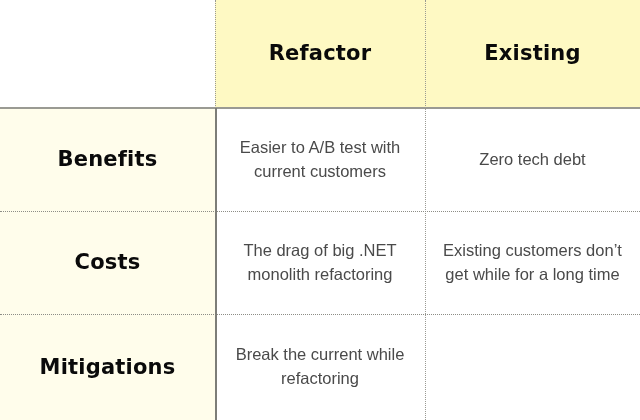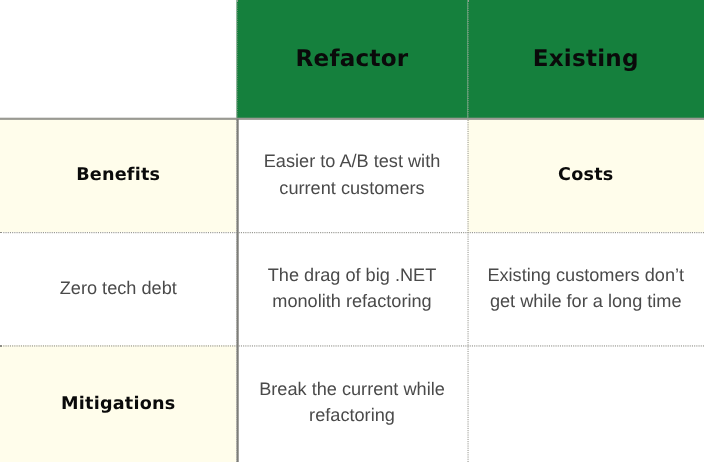--- a/index.html
+++ b/index.html
@@ -40,39 +40,39 @@
     text-align: center;
     box-sizing: border-box;
     padding: 4px 12px;
   }
 
   
   .corner-cell {
     background: #ffffff;
   }
   .header-cell {
-    background: #15803d;
+    background: #fef9c3;
   }
   .header-label {
     font-family: "DejaVu Sans", sans-serif;
     font-weight: 700;
     font-size: 21px;
     letter-spacing: 0.2px;
     color: #0a0a0a;
     line-height: 1.1;
   }
 
   
   .label-cell {
     background: #fffdeb;
   }
   .row-label {
     font-family: "DejaVu Sans", sans-serif;
     font-weight: 700;
-    font-size: 16px;
+    font-size: 21px;
     letter-spacing: 0.2px;
     color: #0a0a0a;
     line-height: 1.15;
   }
 
   
   .body-cell {
     background: #ffffff;
   }
   .cell-text {
@@ -130,26 +130,26 @@
     <div class="cell header-cell">
       <span class="header-label">Existing</span>
     </div>
 
     <div class="cell label-cell">
       <span class="row-label">Benefits</span>
     </div>
     <div class="cell body-cell">
       <span class="cell-text">Easier to A/B test with current customers</span>
     </div>
+    <div class="cell body-cell">
+      <span class="cell-text">Zero tech debt</span>
+    </div>
+
     <div class="cell label-cell">
       <span class="row-label">Costs</span>
-    </div>
-
-    <div class="cell body-cell">
-      <span class="cell-text">Zero tech debt</span>
     </div>
     <div class="cell body-cell">
       <span class="cell-text">The drag of big .NET monolith refactoring</span>
     </div>
     <div class="cell body-cell">
       <span class="cell-text">Existing customers don’t get while for a long time</span>
     </div>
 
     <div class="cell label-cell">
       <span class="row-label">Mitigations</span>

